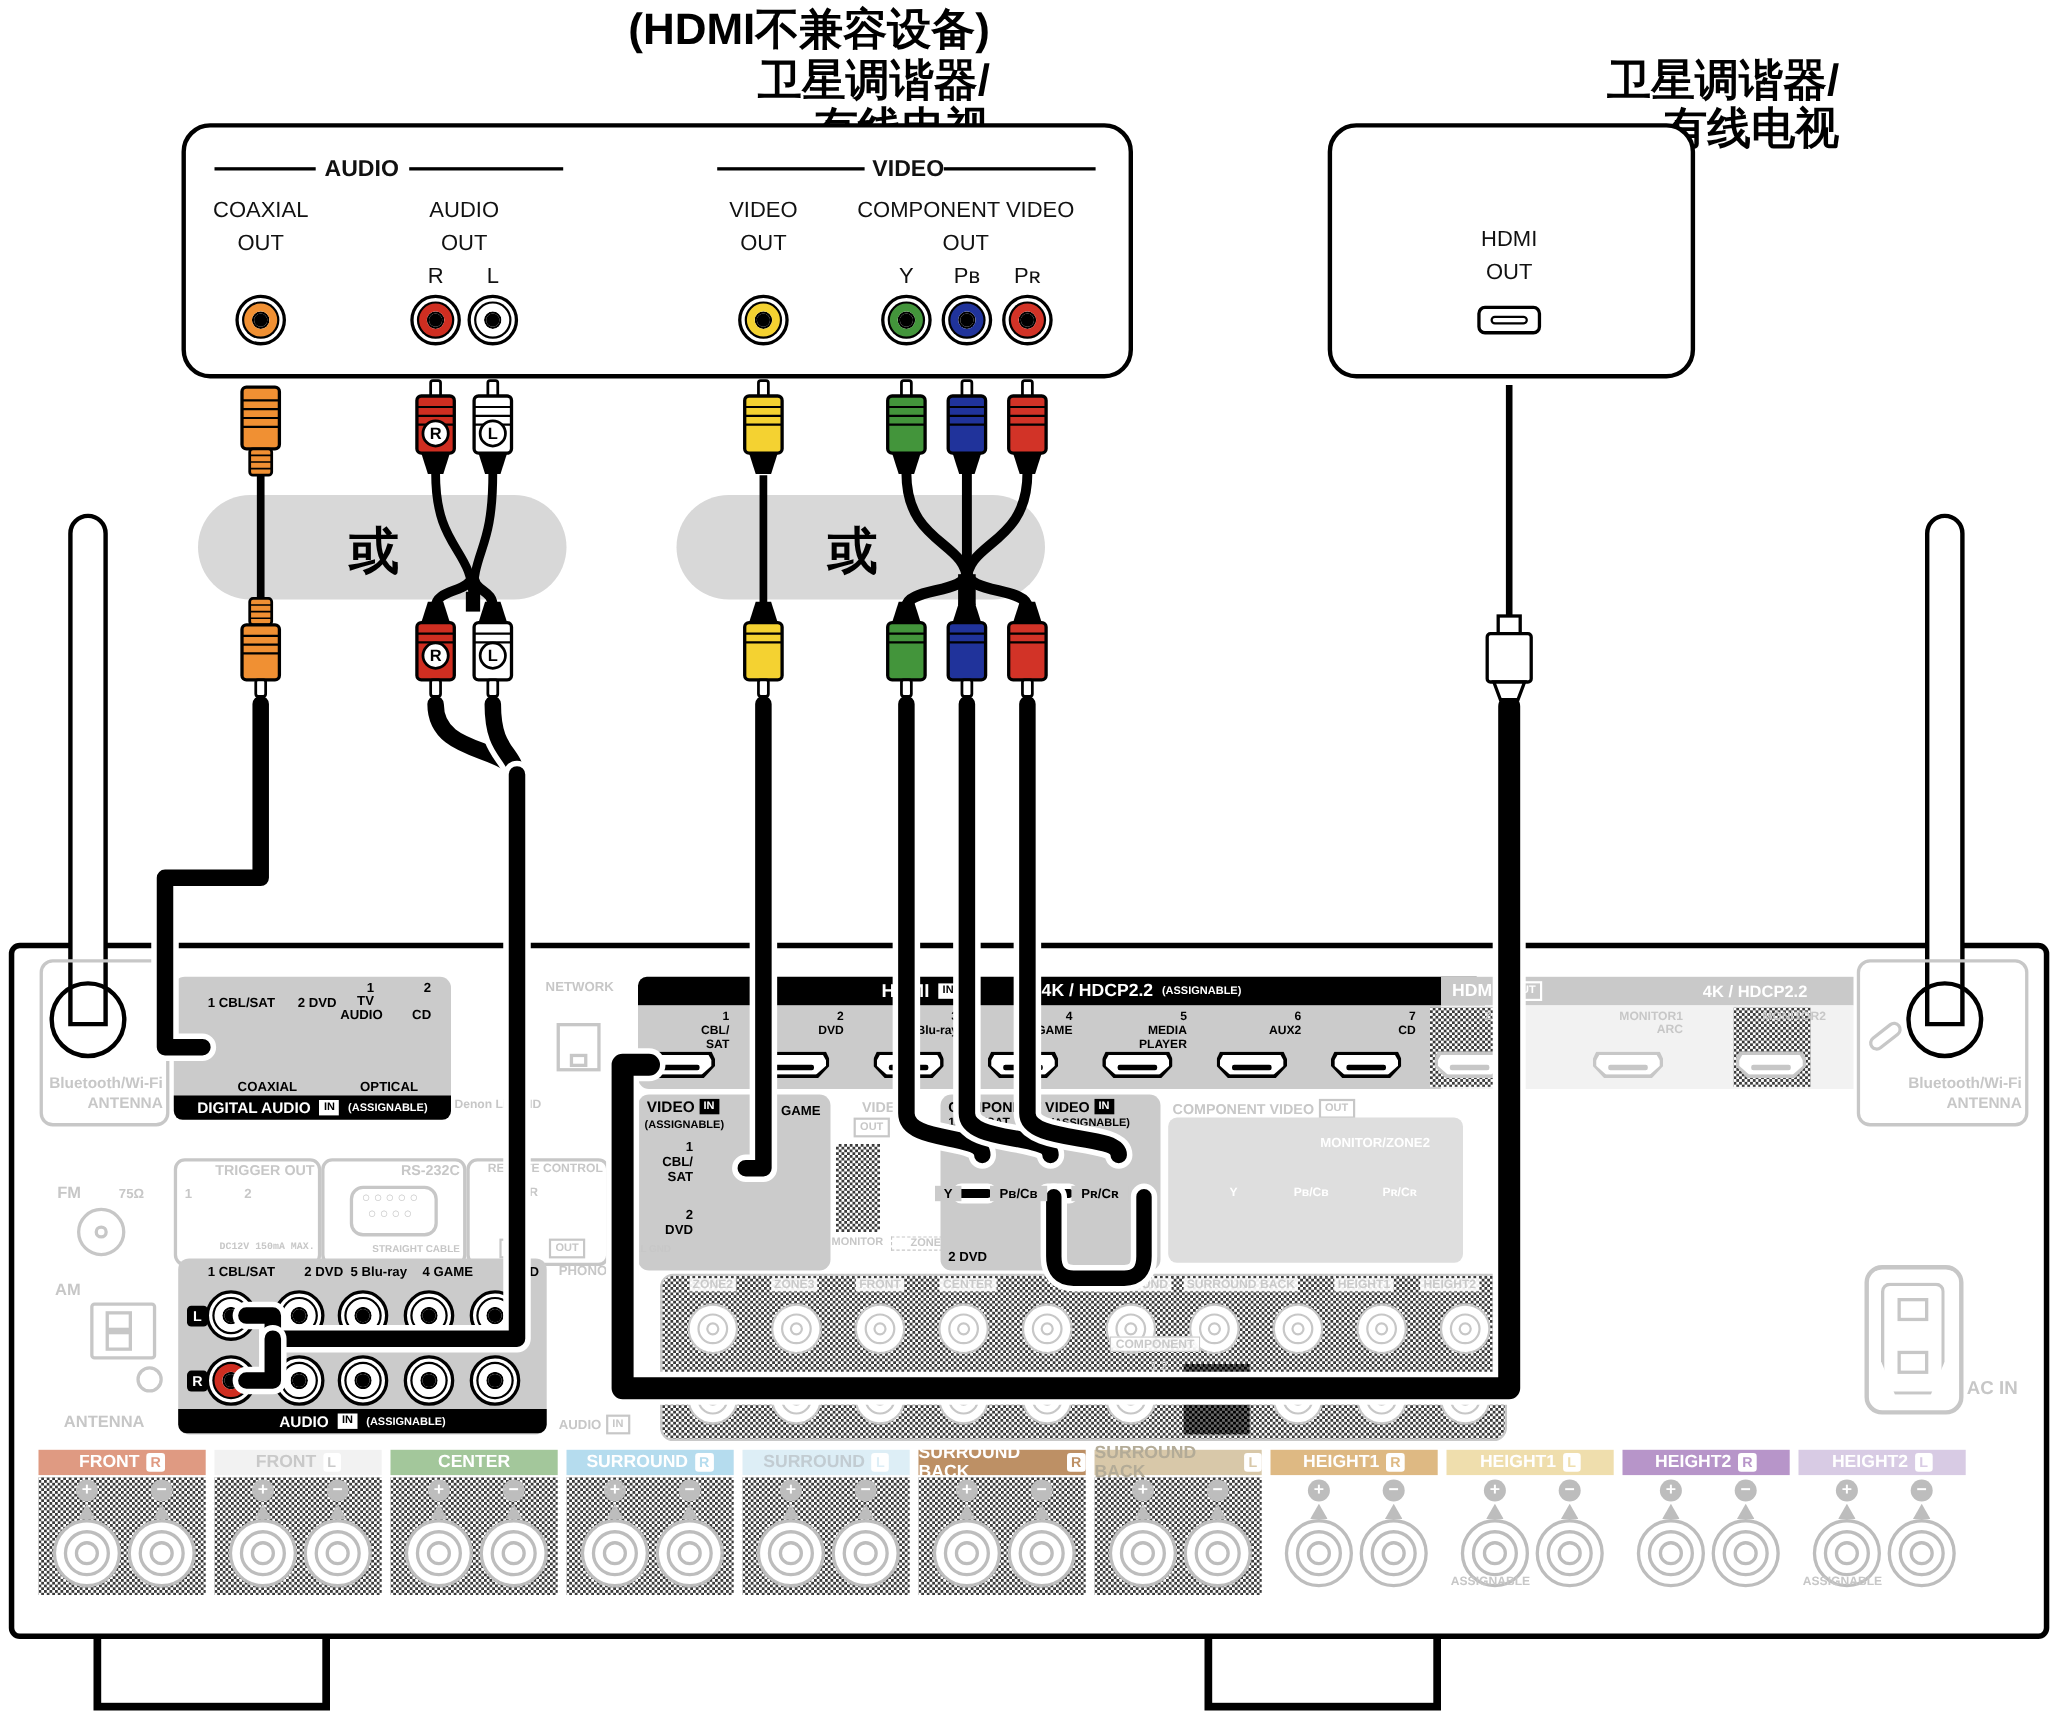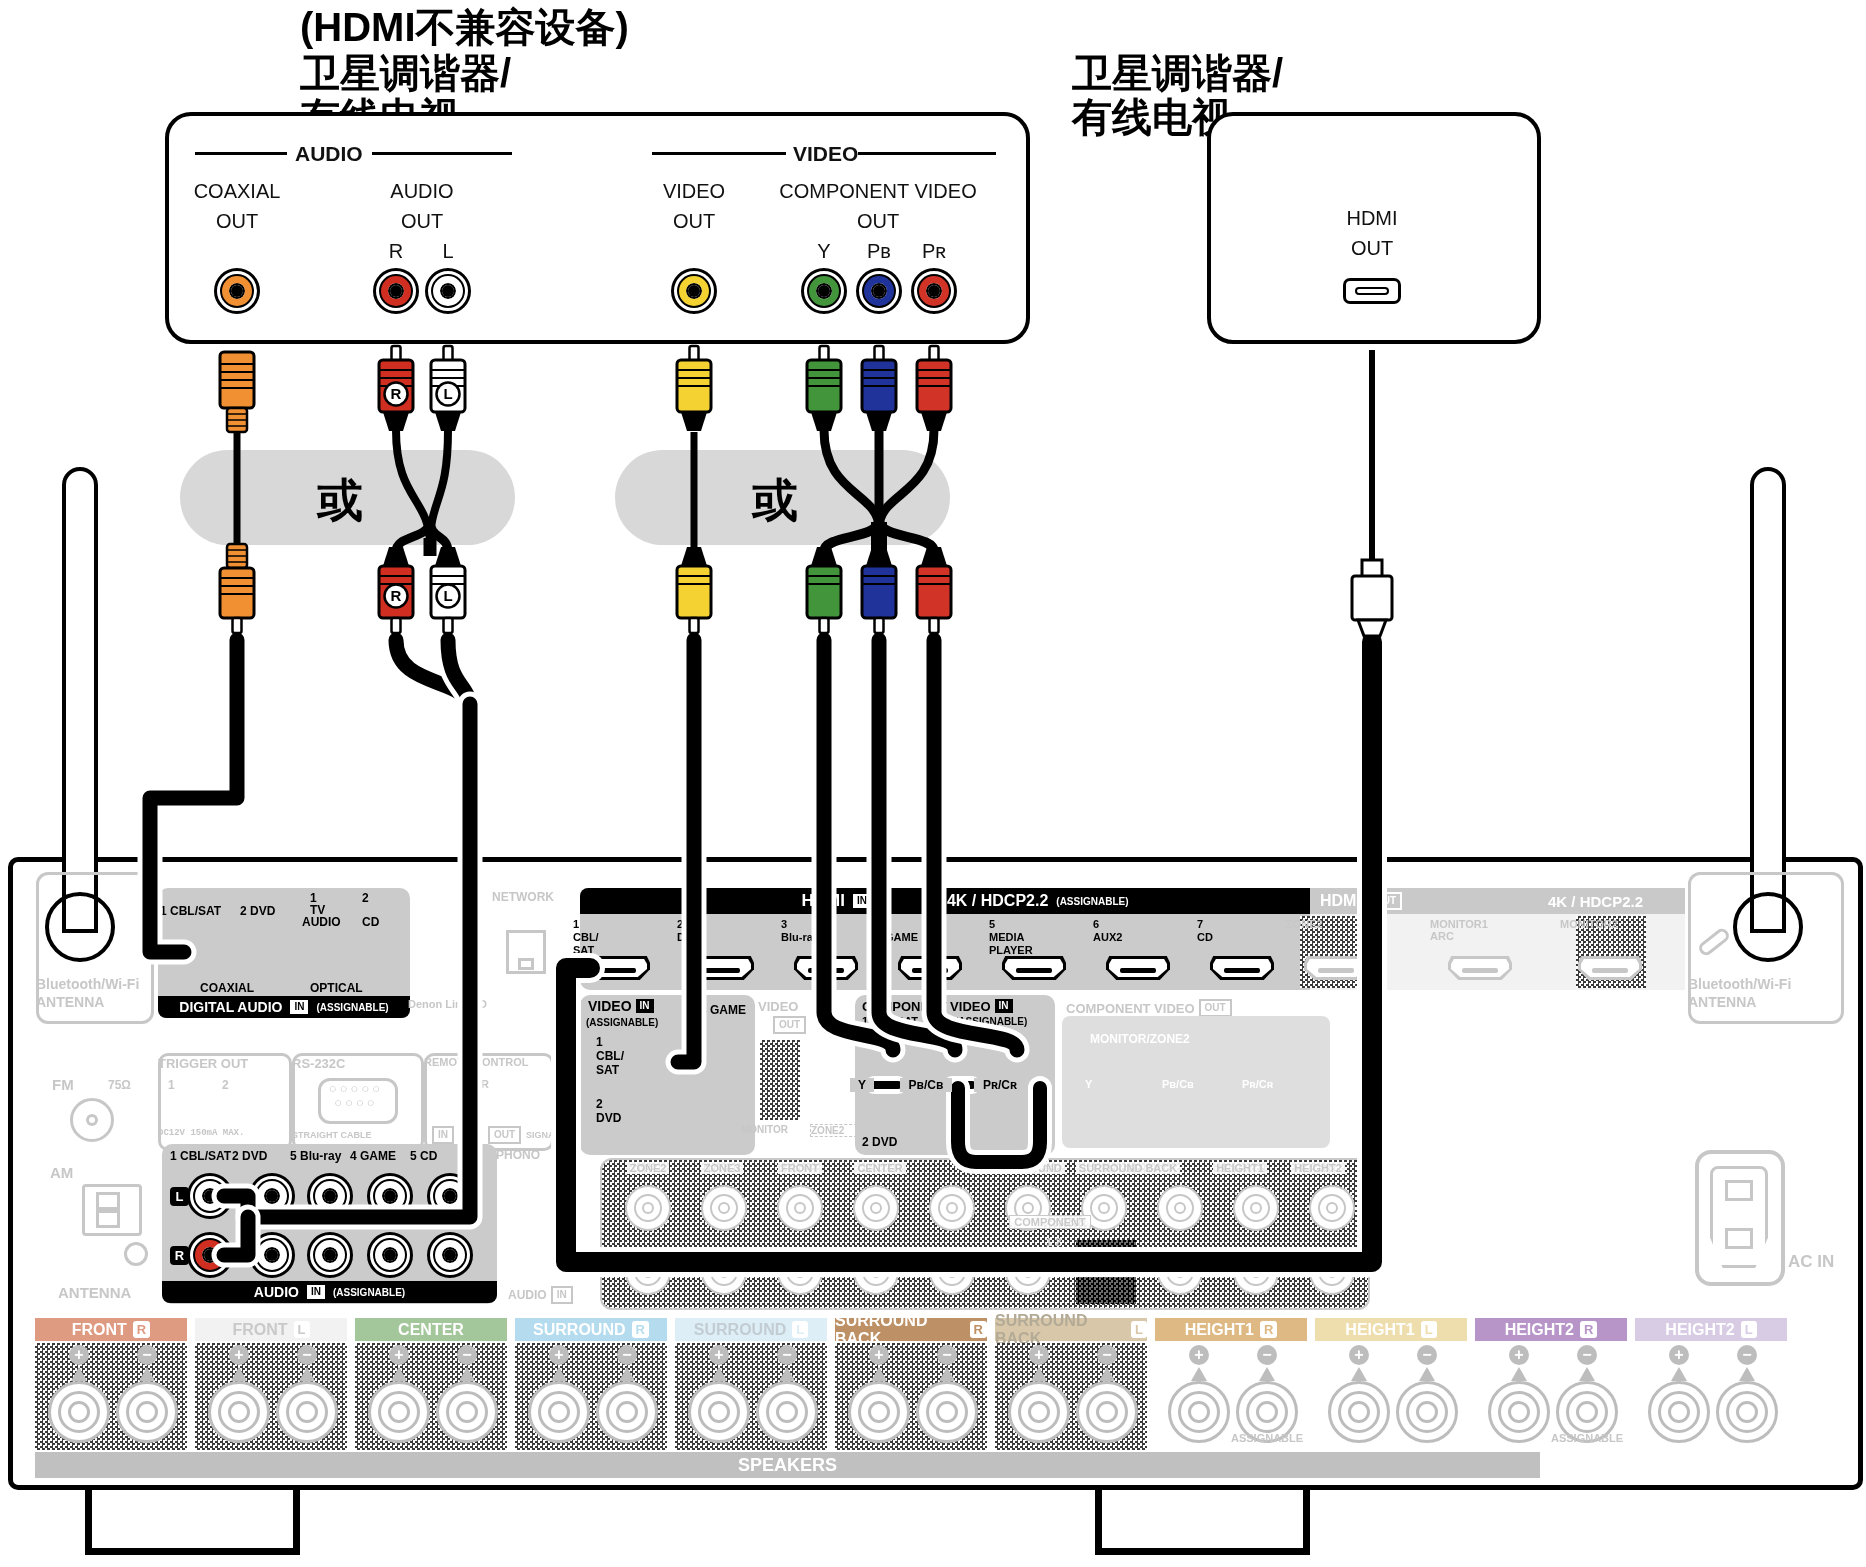--- a/index.html
+++ b/index.html
@@ -1,18 +1,18 @@
 <!DOCTYPE html>
 <html><head>
 <meta charset="utf-8">
 <style>
   html,body{margin:0;padding:0;background:#fff;font-family:"Liberation Sans",sans-serif;}
   #canvas{position:relative;width:1866px;height:1567px;background:#fff;overflow:hidden;}
   .abs{position:absolute;}
-  .c{text-align:left;}
+  .c{text-align:right;}
   .bold{font-weight:bold;}
   .cn{font-weight:bold;font-size:40px;line-height:46px;color:#000;}
   .devbox{border:4px solid #000;border-radius:26px;background:#fff;}
   .devlbl{font-size:20px;color:#111;text-align:center;line-height:22px;}
   .grpline{height:3px;background:#000;}
   .grptxt{font-size:21px;font-weight:bold;color:#111;}
   .pill{background:#d8d8d8;border-radius:48px;}
   .or{font-size:46px;font-weight:bold;color:#000;}
   
   .rca{position:absolute;width:46px;height:46px;border-radius:50%;background:#fff;border:3px solid #000;box-sizing:border-box;display:flex;align-items:center;justify-content:center;}
@@ -636,23 +636,20 @@
           </div>
           <div class="post" style="left:80px;top:2px;">
             <div class="pm">−</div>
             <div class="pcone"></div>
             <div class="pr1"></div>
             <div class="pr2"></div>
             <div class="pr3"></div>
           </div>
         </div>
       </div>
-    </div>
-  <div class="abs" style="left:35px;top:1452px;width:1505px;height:26px;background:#c0c0c0;color:#fff;font-weight:bold;font-size:18px;display:flex;align-items:center;justify-content:center;">
-      <span>SPEAKERS</span>
     </div>
   <div class="abs glbl c" style="left:1231px;top:1432px;width:160px;font-size:11px;">ASSIGNABLE</div>
   <div class="abs glbl c" style="left:1551px;top:1432px;width:160px;font-size:11px;">ASSIGNABLE</div>
 
   <svg id="cables" width="1866" height="1567" style="font-family:'Liberation Sans',sans-serif;">
       <path d="M237,432 V544" fill="none" stroke="#000" stroke-width="7"></path>
       <path d="M396,430 C396,500 430,498 430,545" fill="none" stroke="#000" stroke-width="8"></path>
       <path d="M448,430 C448,502 430,498 430,545" fill="none" stroke="#000" stroke-width="8"></path>
       <path d="M430,538 V556" fill="none" stroke="#000" stroke-width="13"></path>
       <path d="M396,552 C396,534 430,540 430,520" fill="none" stroke="#000" stroke-width="9"></path>

